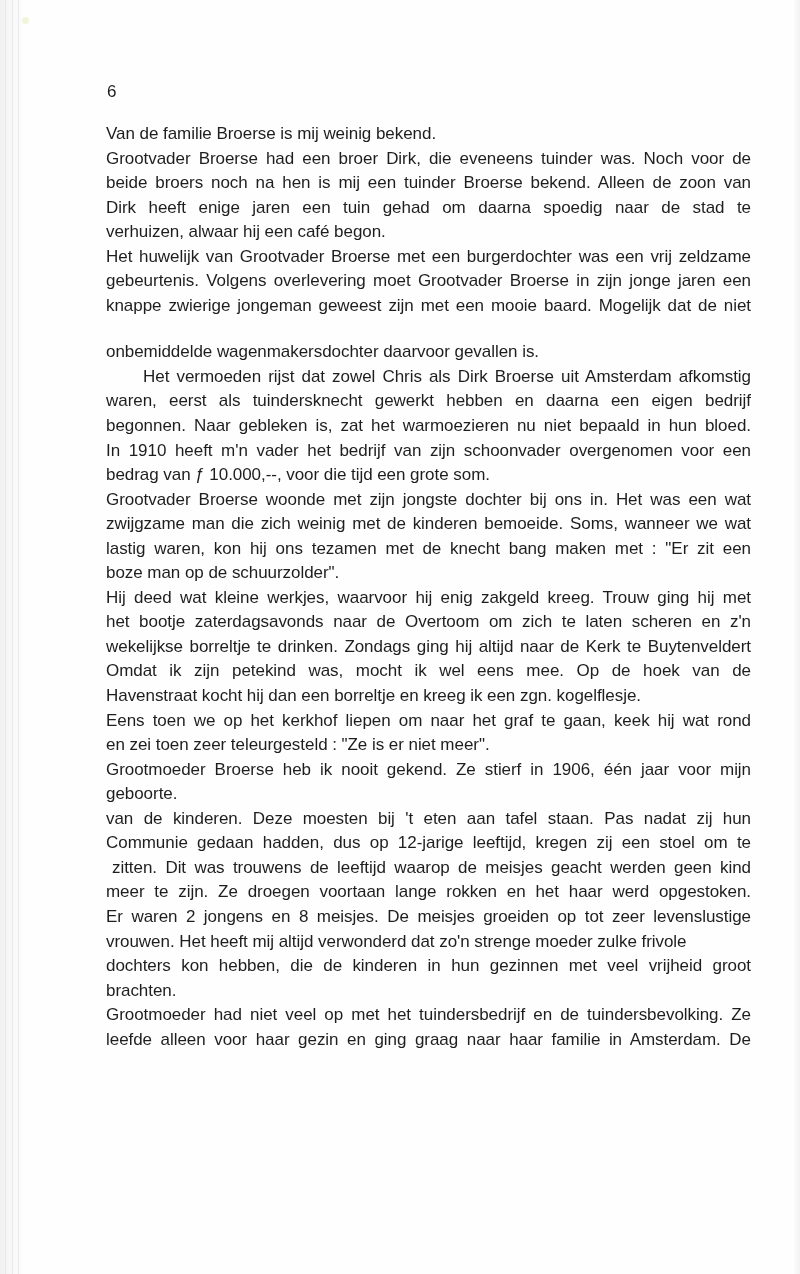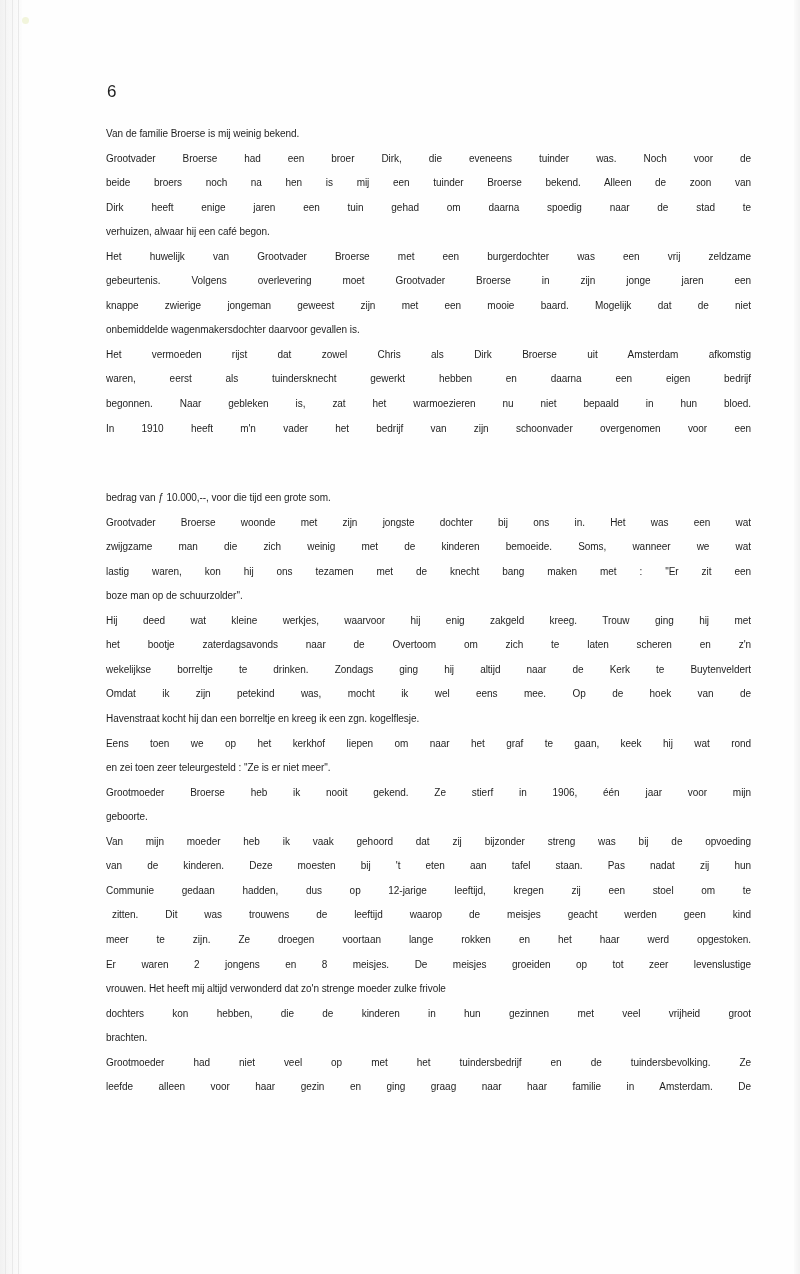--- a/index.html
+++ b/index.html
@@ -60,21 +60,21 @@
   .body-text {
     position: absolute;
     left: 106px;
     top: 122px;
     width: 645px;
   }
   .line {
     display: block;
     height: 24.55px;
     line-height: 24.55px;
-    font-size: 10px;
+    font-size: 17px;
     white-space: nowrap;
     letter-spacing: -0.05px;
   }
   .line.justify {
     text-align: justify;
     text-align-last: justify;
   }
   .line.left {
     text-align: left;
   }
@@ -95,40 +95,39 @@
 
   <div class="body-text" id="body-text">
     <span class="line left" style="white-space: nowrap;">Van de familie Broerse is mij weinig bekend.</span>
     <span class="line justify" style="white-space: nowrap;">Grootvader Broerse had een broer Dirk, die eveneens tuinder was. Noch voor de</span>
     <span class="line justify" style="white-space: nowrap;">beide broers noch na hen is mij een tuinder Broerse bekend. Alleen de zoon van</span>
     <span class="line justify" style="white-space: nowrap;">Dirk heeft enige jaren een tuin gehad om daarna spoedig naar de stad te</span>
     <span class="line left" style="white-space: nowrap;">verhuizen, alwaar hij een café begon.</span>
     <span class="line justify" style="white-space: nowrap;">Het huwelijk van Grootvader Broerse met een burgerdochter was een vrij zeldzame</span>
     <span class="line justify" style="white-space: nowrap;">gebeurtenis. Volgens overlevering moet Grootvader Broerse in zijn jonge jaren een</span>
     <span class="line justify" style="white-space: nowrap;">knappe zwierige jongeman geweest zijn met een mooie baard. Mogelijk dat de niet</span>
-    <span class="line left" style="white-space: nowrap;">onbemiddelde wagenmakersdochter daarvoor gevallen is.</span>
-    <span class="line justify" style="white-space: nowrap;">Het vermoeden rijst dat zowel Chris als Dirk Broerse uit Amsterdam afkomstig</span>
+    <span class="line left" style="white-space: nowrap; margin-top: 22px;">onbemiddelde wagenmakersdochter daarvoor gevallen is.</span>
+    <span class="line justify" style="white-space: nowrap; margin-left: 37px;">Het vermoeden rijst dat zowel Chris als Dirk Broerse uit Amsterdam afkomstig</span>
     <span class="line justify" style="white-space: nowrap;">waren, eerst als tuindersknecht gewerkt hebben en daarna een eigen bedrijf</span>
     <span class="line justify" style="white-space: nowrap;">begonnen. Naar gebleken is, zat het warmoezieren nu niet bepaald in hun bloed.</span>
     <span class="line justify" style="white-space: nowrap;">In 1910 heeft m'n vader het bedrijf van zijn schoonvader overgenomen voor een</span>
-    <span class="line left" style="white-space: nowrap; margin-top: 45px;">bedrag van ƒ 10.000,--, voor die tijd een grote som.</span>
+    <span class="line left" style="white-space: nowrap;">bedrag van ƒ 10.000,--, voor die tijd een grote som.</span>
     <span class="line justify" style="white-space: nowrap;">Grootvader Broerse woonde met zijn jongste dochter bij ons in. Het was een wat</span>
     <span class="line justify" style="white-space: nowrap;">zwijgzame man die zich weinig met de kinderen bemoeide. Soms, wanneer we wat</span>
     <span class="line justify" style="white-space: nowrap;">lastig waren, kon hij ons tezamen met de knecht bang maken met : "Er zit een</span>
     <span class="line left" style="white-space: nowrap;">boze man op de schuurzolder".</span>
     <span class="line justify" style="white-space: nowrap;">Hij deed wat kleine werkjes, waarvoor hij enig zakgeld kreeg. Trouw ging hij met</span>
     <span class="line justify" style="white-space: nowrap;">het bootje zaterdagsavonds naar de Overtoom om zich te laten scheren en z'n</span>
     <span class="line justify" style="white-space: nowrap;">wekelijkse borreltje te drinken. Zondags ging hij altijd naar de Kerk te Buytenveldert</span>
     <span class="line justify" style="white-space: nowrap;">Omdat ik zijn petekind was, mocht ik wel eens mee. Op de hoek van de</span>
     <span class="line left" style="white-space: nowrap;">Havenstraat kocht hij dan een borreltje en kreeg ik een zgn. kogelflesje.</span>
     <span class="line justify" style="white-space: nowrap;">Eens toen we op het kerkhof liepen om naar het graf te gaan, keek hij wat rond</span>
     <span class="line left" style="white-space: nowrap;">en zei toen zeer teleurgesteld : "Ze is er niet meer".</span>
     <span class="line justify" style="white-space: nowrap;">Grootmoeder Broerse heb ik nooit gekend. Ze stierf in 1906, één jaar voor mijn</span>
     <span class="line left" style="white-space: nowrap;">geboorte.</span>
-    <span class="line justify" style="white-space: nowrap;">Van mijn moeder heb ik vaak gehoord dat zij bijzonder streng was bij de opvoeding</span>
     <span class="line justify" style="white-space: nowrap;">van de kinderen. Deze moesten bij 't eten aan tafel staan. Pas nadat zij hun</span>
     <span class="line justify" style="white-space: nowrap;">Communie gedaan hadden, dus op 12-jarige leeftijd, kregen zij een stoel om te</span>
     <span class="line justify" style="white-space: nowrap; margin-left: 6px;">zitten. Dit was trouwens de leeftijd waarop de meisjes geacht werden geen kind</span>
     <span class="line justify" style="white-space: nowrap;">meer te zijn. Ze droegen voortaan lange rokken en het haar werd opgestoken.</span>
     <span class="line justify" style="white-space: nowrap;">Er waren 2 jongens en 8 meisjes. De meisjes groeiden op tot zeer levenslustige</span>
     <span class="line left" style="white-space: nowrap;">vrouwen. Het heeft mij altijd verwonderd dat zo'n strenge moeder zulke frivole</span>
     <span class="line justify" style="white-space: nowrap;">dochters kon hebben, die de kinderen in hun gezinnen met veel vrijheid groot</span>
     <span class="line left" style="white-space: nowrap;">brachten.</span>
     <span class="line justify" style="white-space: nowrap;">Grootmoeder had niet veel op met het tuindersbedrijf en de tuindersbevolking. Ze</span>
     <span class="line justify" style="white-space: nowrap;">leefde alleen voor haar gezin en ging graag naar haar familie in Amsterdam. De</span>

